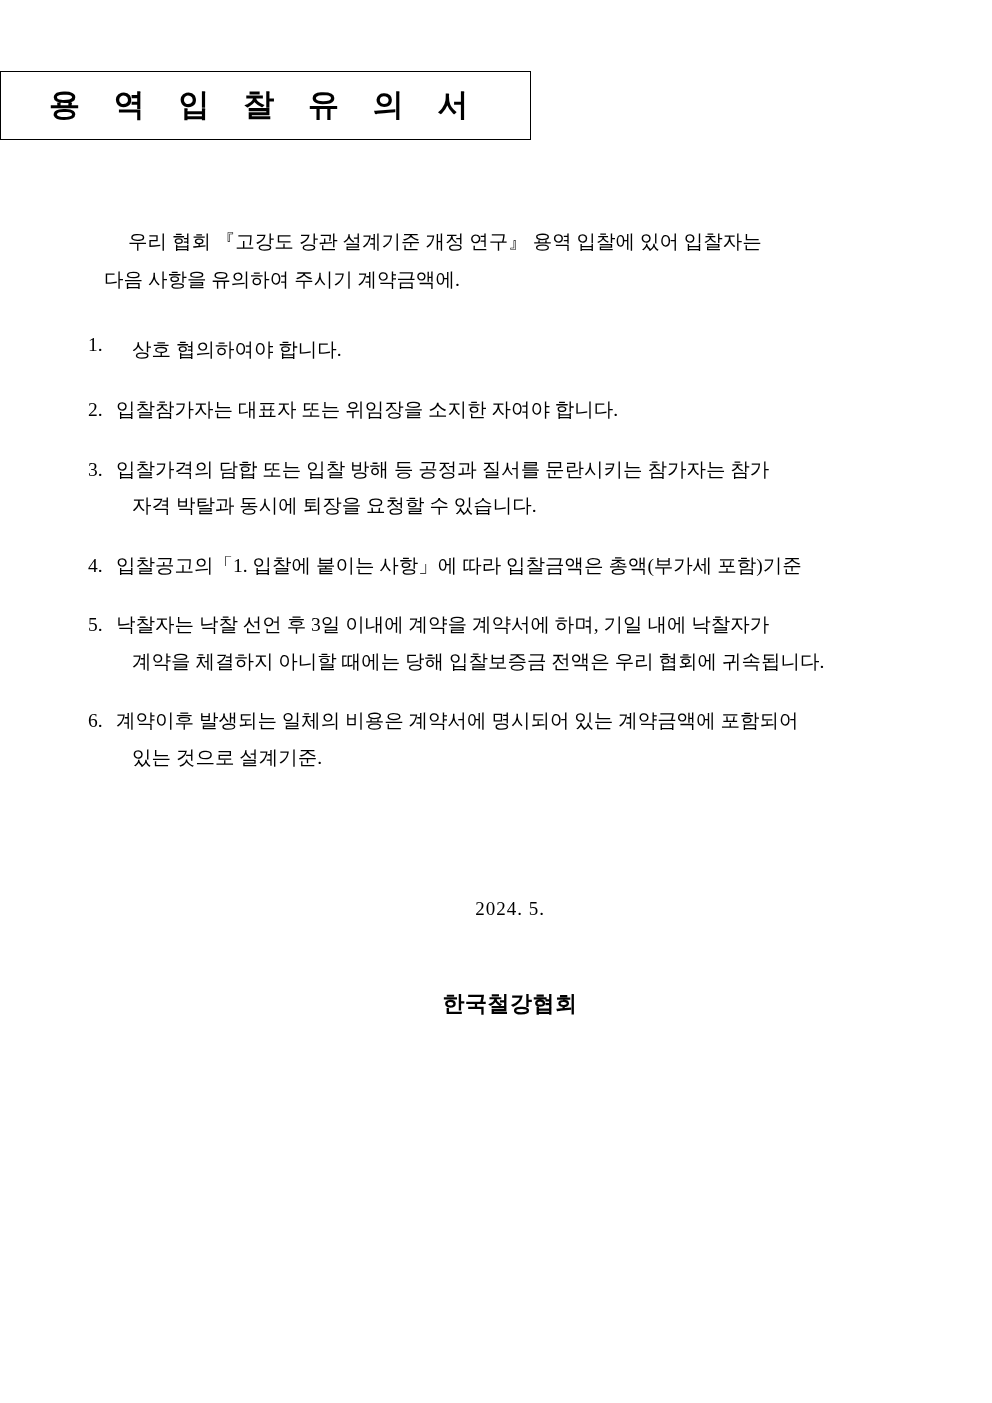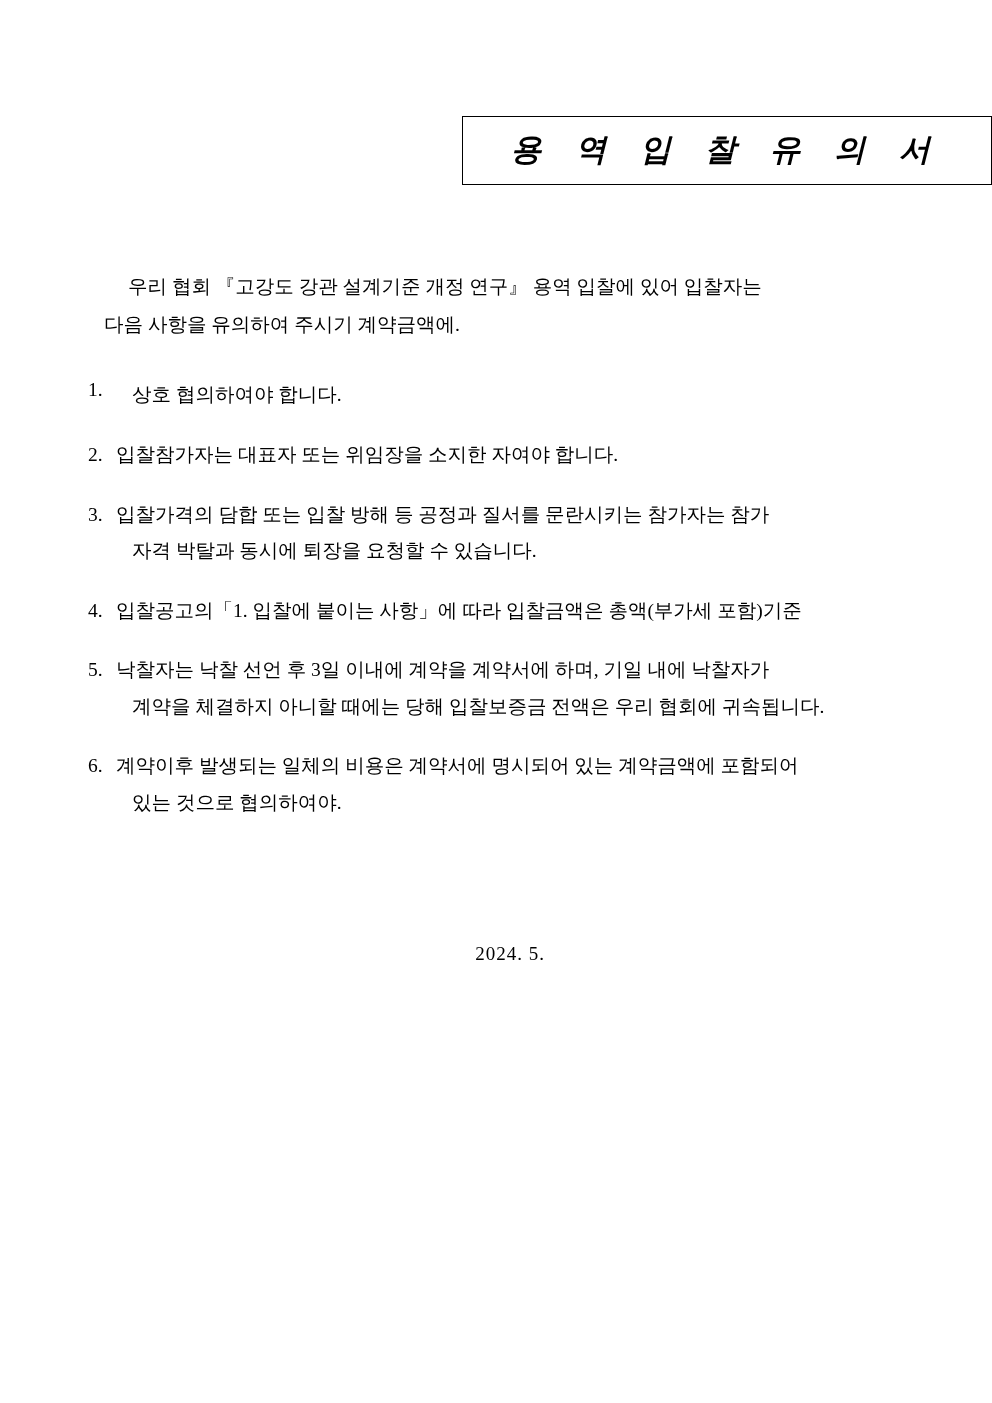--- a/index.html
+++ b/index.html
@@ -18,23 +18,22 @@
   .page {
     width: 992px;
     height: 1403px;
     box-sizing: border-box;
     padding: 0;
     position: relative;
   }
 
   
   .title-wrap {
-    margin-top: 116px;
-    text-align: right;
-    font-style: italic;
+    margin-top: 71px;
+    text-align: left;
   }
   .title-box {
     display: inline-block;
     border: 1px solid #000000;
     padding: 14px 48px 16px 48px;
     min-width: 430px;
     box-sizing: border-box;
   }
   .title-text {
     font-size: 31px;
@@ -161,24 +160,25 @@
         <span class="clause-text">
           <span>낙찰자는 낙찰 선언 후 3일 이내에 계약을 계약서에 하며, 기일 내에 낙찰자가</span>
           <span class="cont">계약을 체결하지 아니할 때에는 당해 입찰보증금 전액은 우리 협회에 귀속됩니다.</span>
         </span>
       </li>
 
       <li>
         <span class="num">6.</span>
         <span class="clause-text">
           <span>계약이후 발생되는 일체의 비용은 계약서에 명시되어 있는 계약금액에 포함되어</span>
-          <span class="cont">있는 것으로 협의하여야.</span>
+          <span class="cont">있는 것으로 설계기준.</span>
         </span>
       </li>
 
     </ol>
 
     <div class="footer">
       <div class="date">2024.  5.</div>
+      <div class="org">한국철강협회</div>
     </div>
 
   </div>
 </div>
 
 </body></html>

